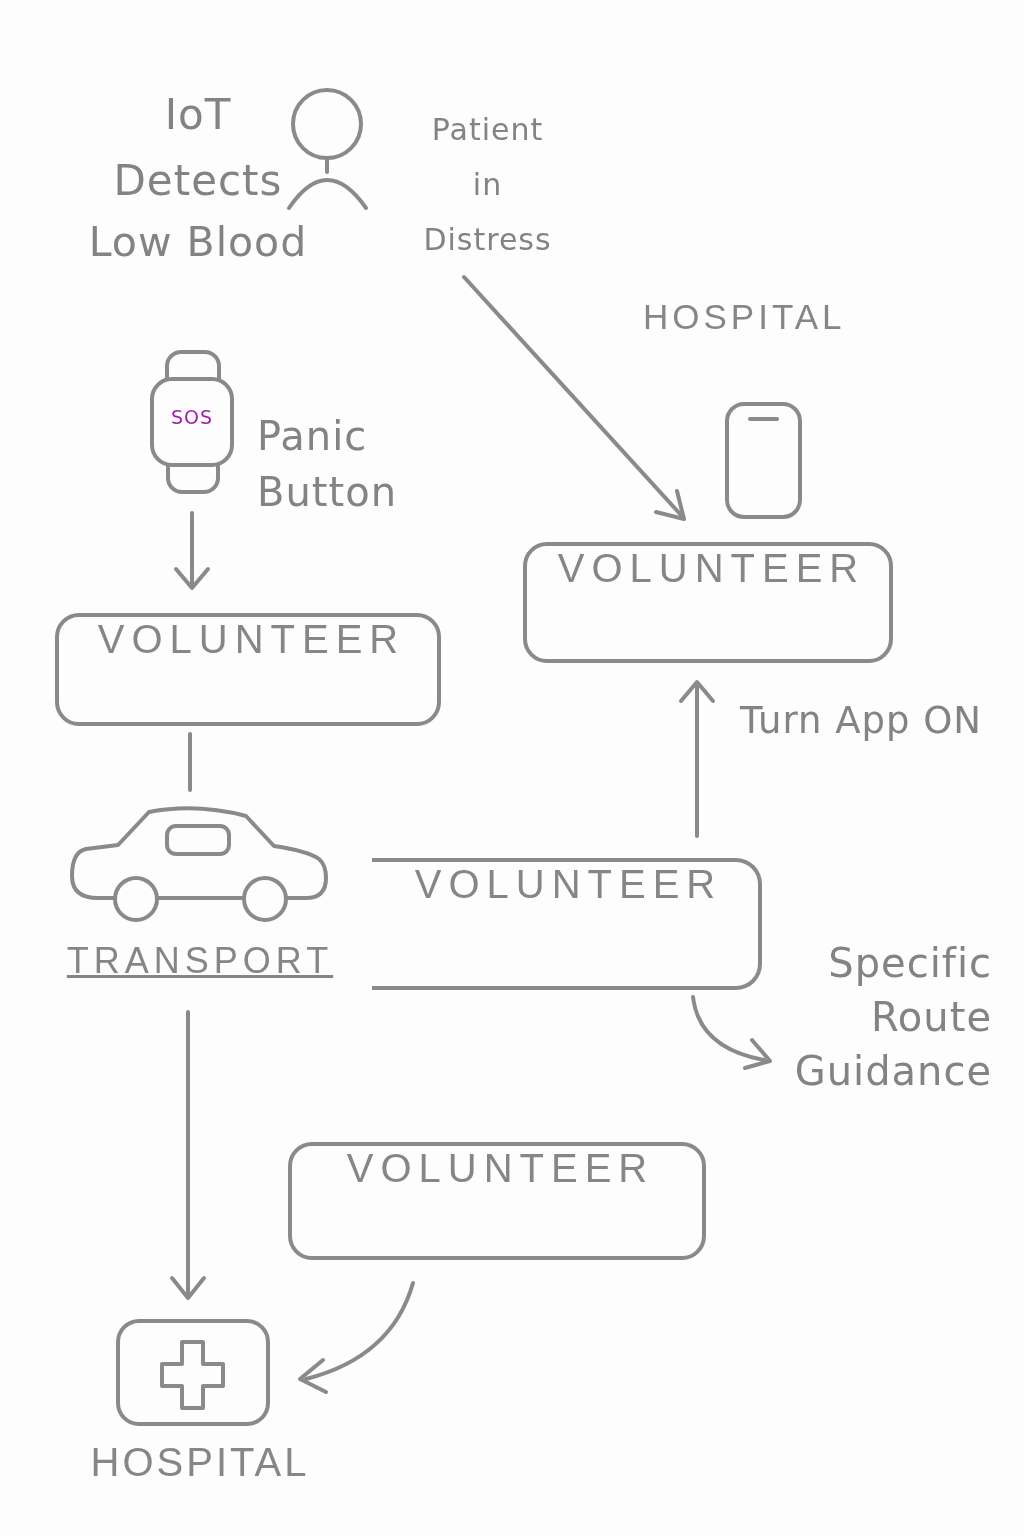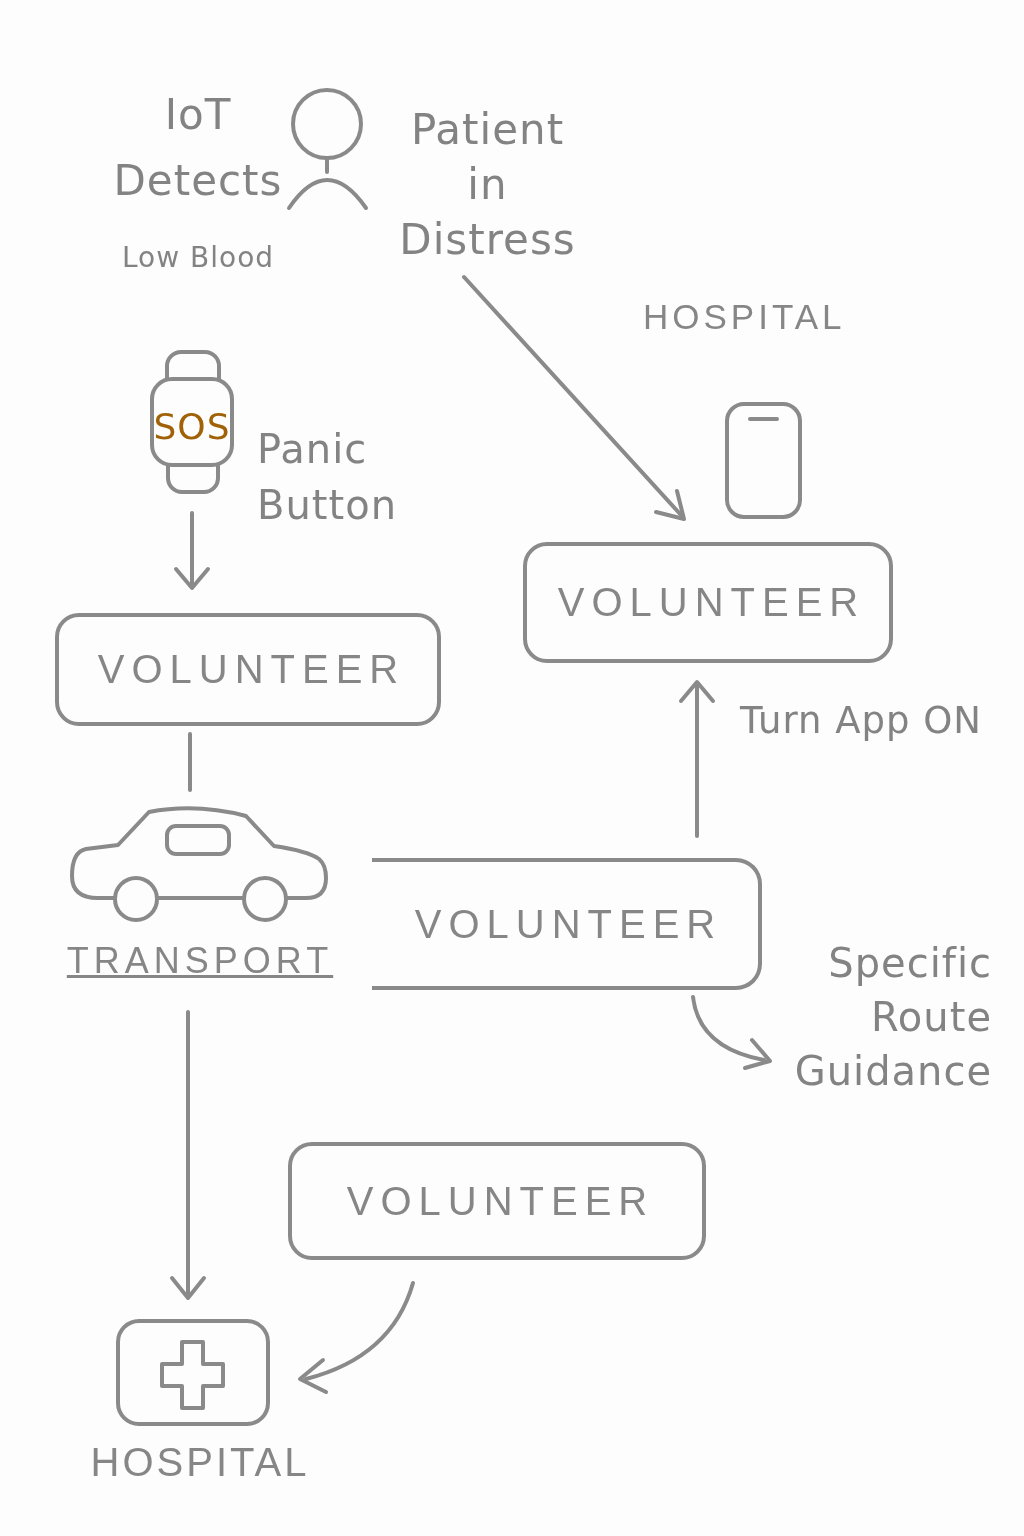--- a/index.html
+++ b/index.html
@@ -11,32 +11,32 @@
   }
   #lineart { position:absolute; left:0; top:0; width:1024px; height:1536px; }
   #lineart * { fill:none; stroke:#8a8a8a; stroke-width:4; stroke-linecap:round; stroke-linejoin:round; }
   #lineart .bgfill { fill:#fdfdfd; }
   .txt { position:absolute; white-space:nowrap; }
   .hand { font-family:"DejaVu Sans", sans-serif; letter-spacing:1px; }
   .caps { font-family:"Liberation Sans", sans-serif; color:#868686; }
   .center { text-align:center; }
   .box {
     position:absolute; border:4px solid #8a8a8a; border-radius:24px;
-    display:flex; align-items:center; justify-content:center;
+    display:flex; align-items:flex-start; justify-content:center;
     font-family:"Liberation Sans", sans-serif;
     font-size:40px; letter-spacing:7px; color:#868686; text-indent:7px;
   }
   .box.open-left { border-left:none; border-radius:0 26px 26px 0; }
 
   
   .iot       { left:73px;  top:82px;   width:250px; font-size:42px; line-height:66px; }
-  .patient   { left:380px; top:102px;  width:215px; font-size:42px; line-height:55px; }
-  .lowblood  { left:73px;  top:230px;  width:250px; font-size:28px; line-height:55px; }
-  .sos       { left:152px; top:406px;  width:80px;  font-size:36px; letter-spacing:1px; color:#a16207; }
-  .panic     { left:257px; top:421px;  width:220px; font-size:40px; line-height:56px; }
+  .patient   { left:380px; top:102px;  width:215px; font-size:30px; line-height:55px; }
+  .lowblood  { left:73px;  top:215px;  width:250px; font-size:41px; line-height:55px; }
+  .sos       { left:152px; top:406px;  width:80px;  font-size:19px; letter-spacing:1px; color:#a21caf; }
+  .panic     { left:257px; top:408px;  width:220px; font-size:40px; line-height:56px; }
   .closest   { left:643px; top:290px;  width:280px; font-size:35px; line-height:54px; letter-spacing:4px; }
   .turnapp   { left:740px; top:699px;  width:280px; font-size:37px; }
   .specific  { left:762px; top:936px;  width:230px; font-size:40px; line-height:54px;text-align:right; }
   .transport { left:55px;  top:940px;  width:290px; font-size:36px; letter-spacing:5px;text-decoration:underline; }
   .hospital  { left:80px;  top:1440px; width:240px; font-size:40px; letter-spacing:3px; }
 
   .vol-left   { left:55px;  top:613px;  width:378px; height:105px; }
   .vol-right  { left:523px; top:542px;  width:362px; height:113px; }
   .vol-middle { left:372px; top:858px;  width:386px; height:124px; }
   .vol-bottom { left:288px; top:1142px; width:410px; height:110px; }

